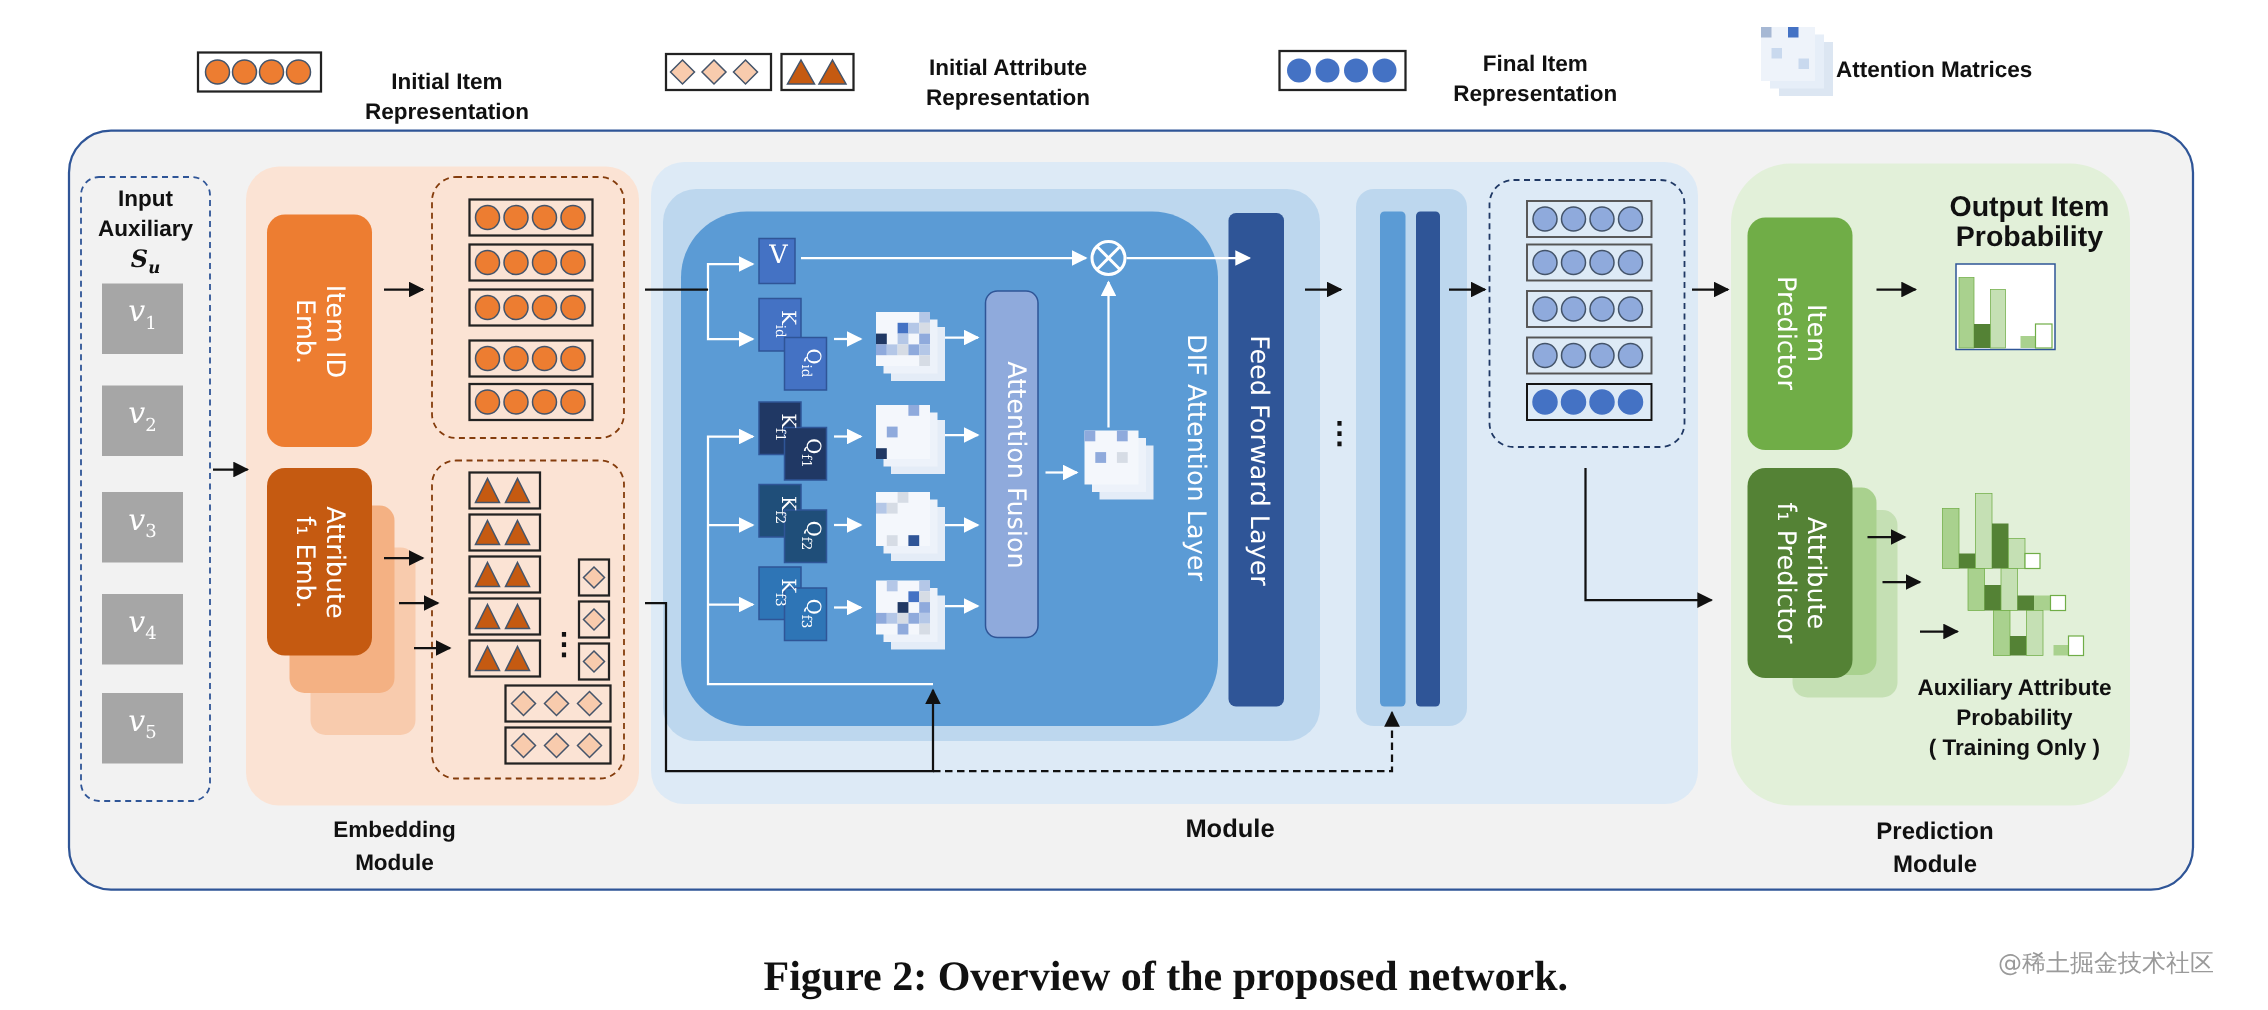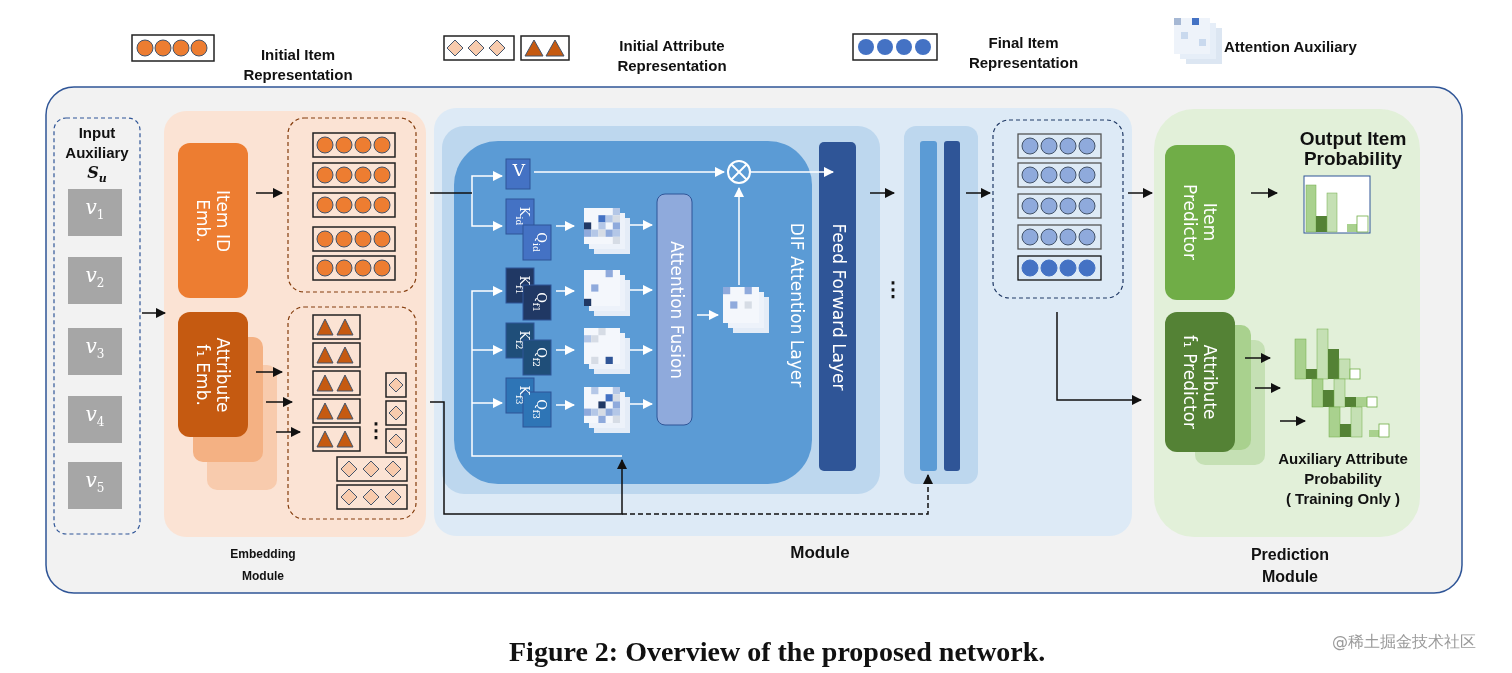--- a/index.html
+++ b/index.html
@@ -381,21 +381,21 @@
   <div>Representation</div>
 </div>
 <div class="abs lbl legend-txt" style="left:592px;top:36px;width:160px;">
   <div>Initial Attribute</div>
   <div>Representation</div>
 </div>
 <div class="abs lbl legend-txt" style="left:946px;top:33px;width:155px;">
   <div>Final Item</div>
   <div>Representation</div>
 </div>
-<div class="abs lbl legend-txt" style="left:1224px;top:37px;text-align:left;white-space:nowrap;">Attention Auxiliary</div>
+<div class="abs lbl legend-txt" style="left:1224px;top:37px;text-align:left;white-space:nowrap;">Attention Matrices</div>
 
 <div class="abs lbl" style="left:54px;top:123px;width:86px;font-size:15px;line-height:20px;">
   <div>Input</div>
   <div>Auxiliary</div>
   <div style="font-family:'DejaVu Serif',serif;font-style:italic;font-size:16px;"><span>S</span><sub style="font-size:11px;">u</sub></div>
 </div>
 <div id="v-labels">
     <div class="abs" style="left: 68px; top: 195px; width: 54px; text-align: center; font-family: &quot;DejaVu Serif&quot;, serif; font-style: italic; font-size: 20px; color: rgb(255, 255, 255);"><span>v</span><sub style="font-size: 12px; font-style: normal;">1</sub></div>
     <div class="abs" style="left: 68px; top: 263px; width: 54px; text-align: center; font-family: &quot;DejaVu Serif&quot;, serif; font-style: italic; font-size: 20px; color: rgb(255, 255, 255);"><span>v</span><sub style="font-size: 12px; font-style: normal;">2</sub></div>
     <div class="abs" style="left: 68px; top: 334px; width: 54px; text-align: center; font-family: &quot;DejaVu Serif&quot;, serif; font-style: italic; font-size: 20px; color: rgb(255, 255, 255);"><span>v</span><sub style="font-size: 12px; font-style: normal;">3</sub></div>
@@ -440,21 +440,21 @@
 <div class="abs lbl" style="left:1283px;top:129px;width:140px;font-size:19px;">
   <div>Output Item</div>
   <div>Probability</div>
 </div>
 <div class="abs lbl" style="left:1258px;top:449px;width:170px;font-size:15px;">
   <div>Auxiliary Attribute</div>
   <div>Probability</div>
   <div>( Training Only )</div>
 </div>
 
-<div class="abs lbl" style="left:180px;top:543px;width:166px;font-size:12px;line-height:22px;">
+<div class="abs lbl" style="left:180px;top:543px;width:166px;font-size:15px;line-height:22px;">
   <div>Embedding</div>
   <div>Module</div>
 </div>
 <div class="abs lbl" style="left:620px;top:542px;width:400px;font-size:17px;line-height:22px;">
   <div>Module</div>
 </div>
 <div class="abs lbl" style="left:1220px;top:544px;width:140px;font-size:16px;line-height:22px;">
   <div>Prediction</div>
   <div>Module</div>
 </div>

